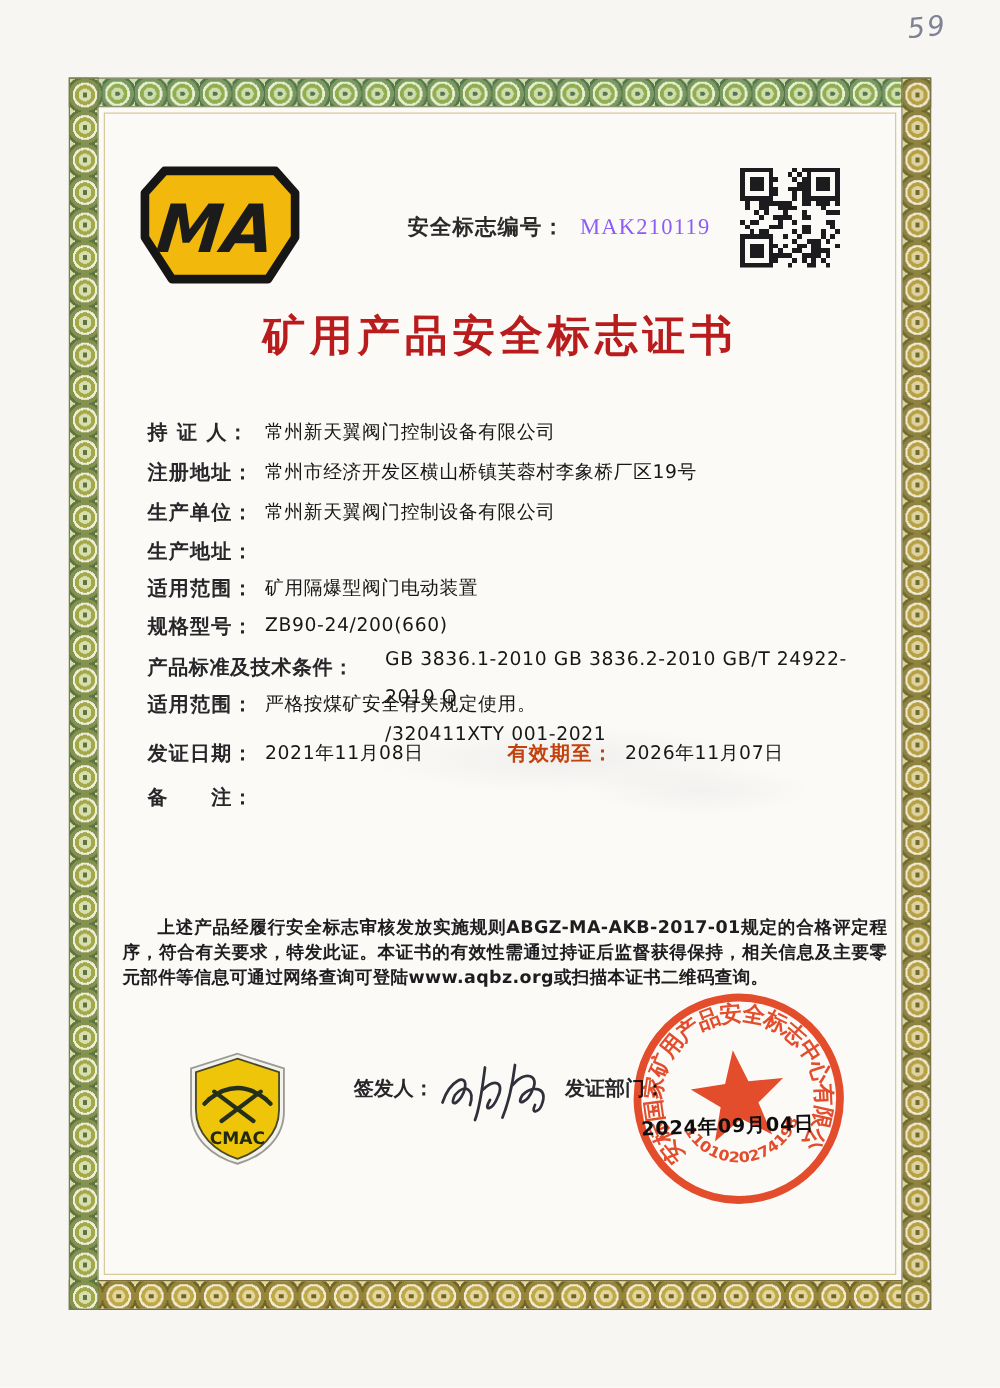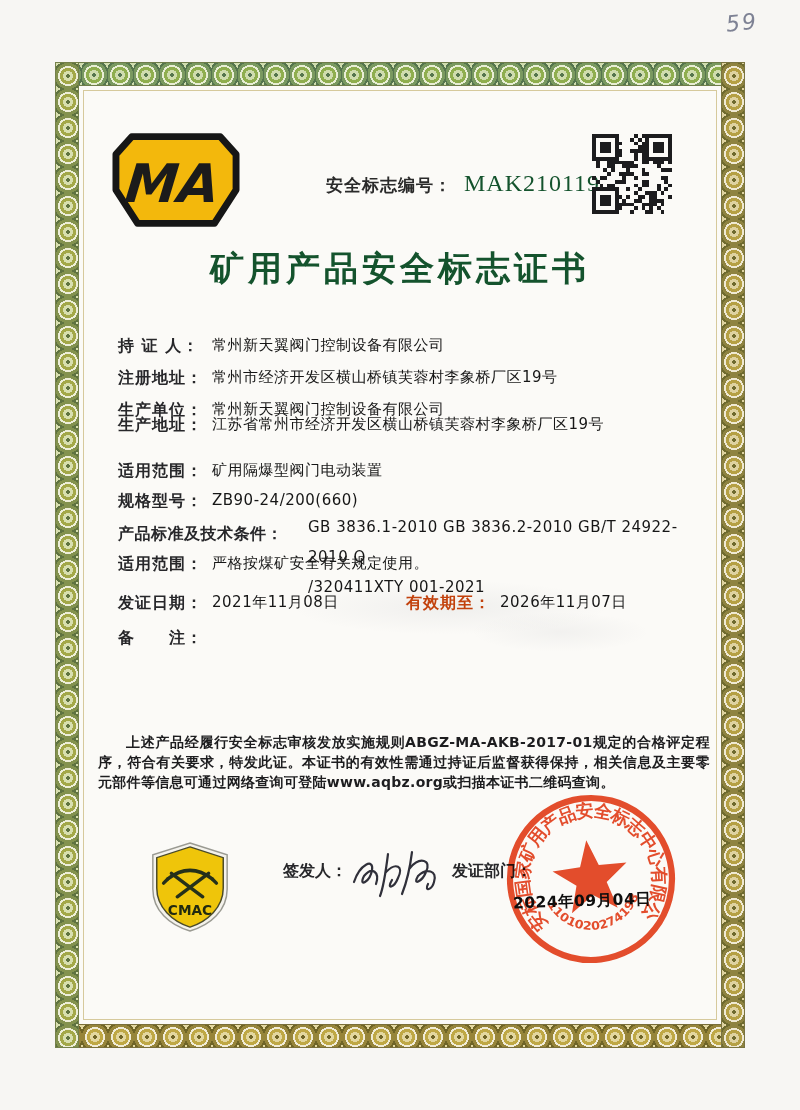--- a/index.html
+++ b/index.html
@@ -46,32 +46,32 @@
   }
   .ghost{position:absolute;pointer-events:none;}
   .g1{left:290px;top:580px;width:320px;height:55px;
       background:radial-gradient(ellipse at center,rgba(90,95,110,0.07),rgba(90,95,110,0) 70%);}
   .g2{left:470px;top:612px;width:180px;height:40px;
       background:radial-gradient(ellipse at center,rgba(90,95,110,0.06),rgba(90,95,110,0) 70%);}
 
   .ma-logo{position:absolute;left:112px;top:132px;width:128px;height:96px;}
   .cert-no{position:absolute;left:303px;top:170px;display:flex;align-items:baseline;gap:12px;margin-left:23px;}
   .cert-no .lbl{font-size:17px;font-weight:700;color:#2a2a2a;letter-spacing:1px;}
-  .cert-no .val{font-size:24px;font-family:"Liberation Serif","DejaVu Serif",serif;color:#14532d;letter-spacing:1px;}
+  .cert-no .val{font-size:18px;font-family:"Liberation Serif","DejaVu Serif",serif;color:#8b5cf6;letter-spacing:1px;}
   .qr{position:absolute;left:592px;top:134px;width:80px;height:80px;}
 
   .title{
     position:absolute;left:0;top:246px;width:800px;text-align:center;
-    font-size:34px;font-weight:900;color:#14532d;letter-spacing:4px;
+    font-size:34px;font-weight:900;color:#b91c1c;letter-spacing:4px;
   }
 
   .row{position:absolute;left:118px;display:flex;align-items:flex-start;}
   .row .lbl{font-size:16px;font-weight:700;color:#27272a;width:94px;flex:0 0 94px;letter-spacing:1px;}
   .row .val{font-size:15px;font-weight:400;color:#161616;letter-spacing:0.5px;white-space:pre-line;}
-  .r1{top:336px}.r2{top:368px}.r3{top:400px}.r4{top:415px}.r5{top:461px}.r6{top:491px}
+  .r1{top:336px}.r2{top:368px}.r3{top:400px}.r4{top:431px}.r5{top:461px}.r6{top:491px}
   .r-std{top:512px}
   .r-std .lbl{width:190px;flex:0 0 190px;padding-top:12px;letter-spacing:0.5px;}
   .r-std .val{width:400px;line-height:30px;}
   .r7{top:554px}
   .r-dates{top:593px}
   .r-dates .val{width:170px;}
   .r-dates .lbl2{font-size:16px;font-weight:700;color:#c2410c;margin-left:24px;width:94px;flex:0 0 94px;letter-spacing:1px;}
   .r-remark{top:628px}
 
   .paragraph{
@@ -346,21 +346,20 @@
 <div class="row r2">
   <span class="lbl">注册地址：</span>
   <span class="val">常州市经济开发区横山桥镇芙蓉村李象桥厂区19号</span>
 </div>
 <div class="row r3">
   <span class="lbl">生产单位：</span>
   <span class="val">常州新天翼阀门控制设备有限公司</span>
 </div>
 <div class="row r4">
   <span class="lbl">生产地址：</span>
-  <span class="val">江苏省常州市经济开发区横山桥镇芙蓉村李象桥厂区19号</span>
 </div>
 <div class="row r5">
   <span class="lbl">适用范围：</span>
   <span class="val">矿用隔爆型阀门电动装置</span>
 </div>
 <div class="row r6">
   <span class="lbl">规格型号：</span>
   <span class="val">ZB90-24/200(660)</span>
 </div>
 <div class="row r-std">

